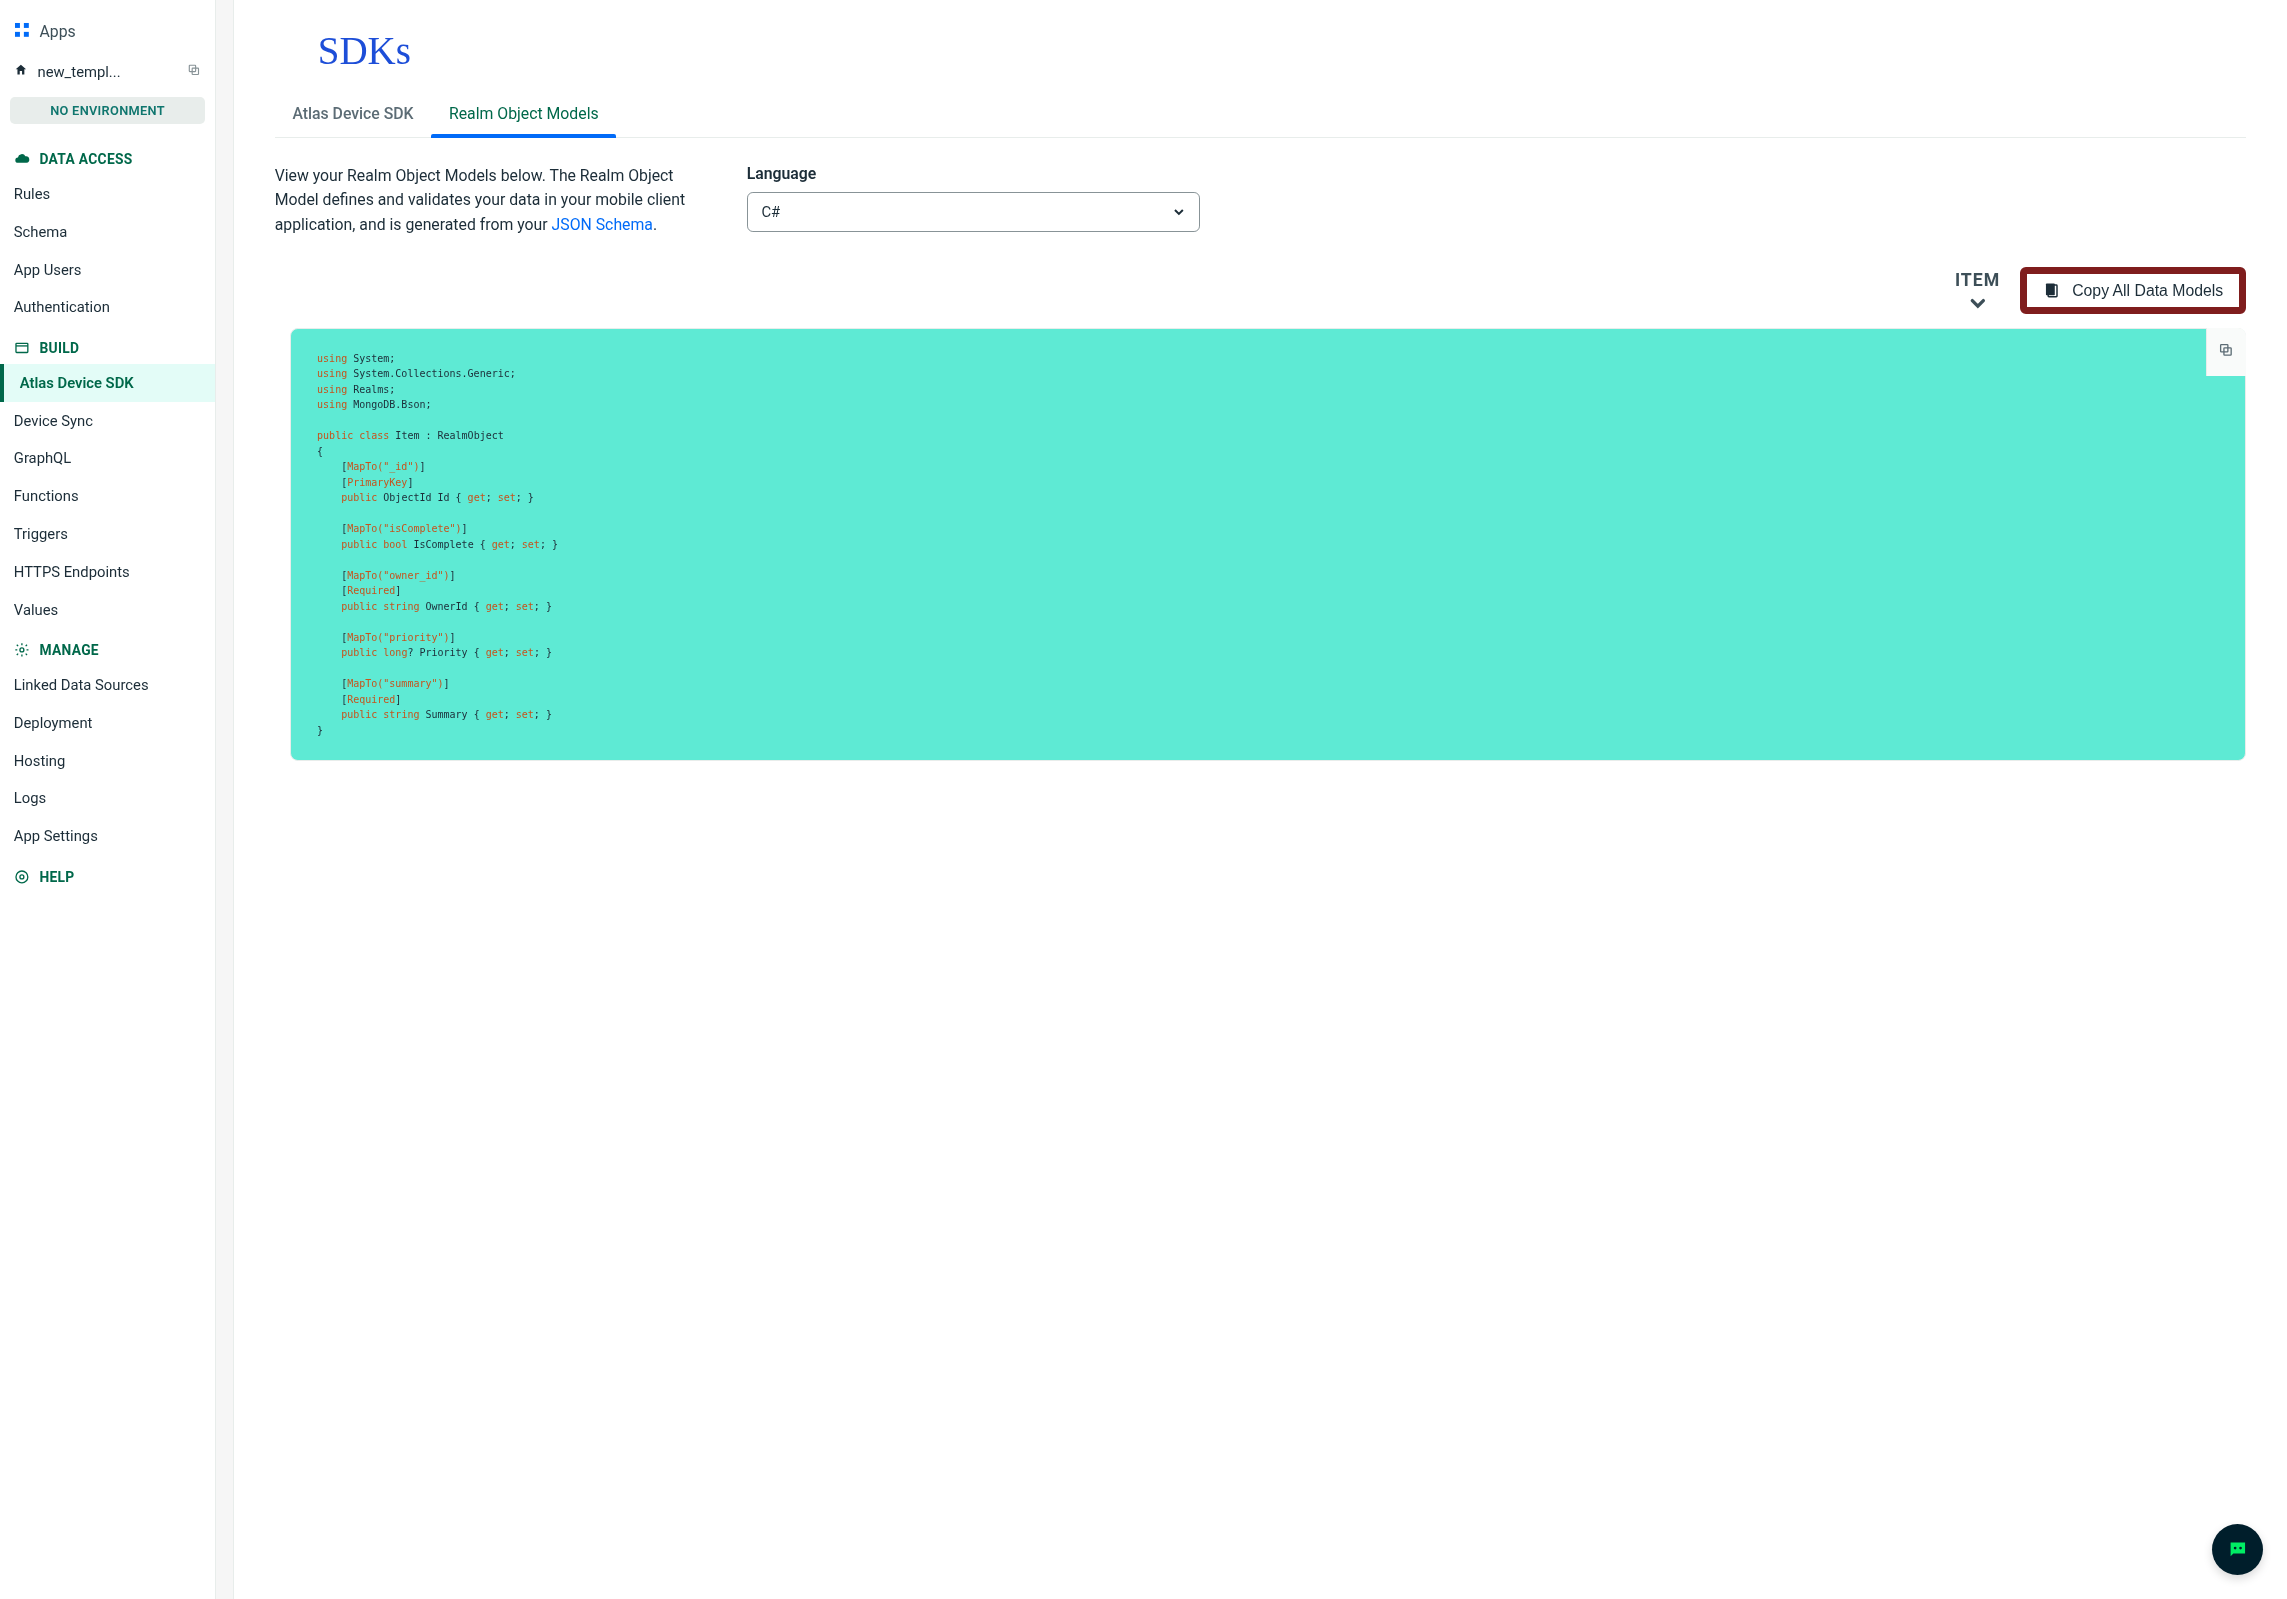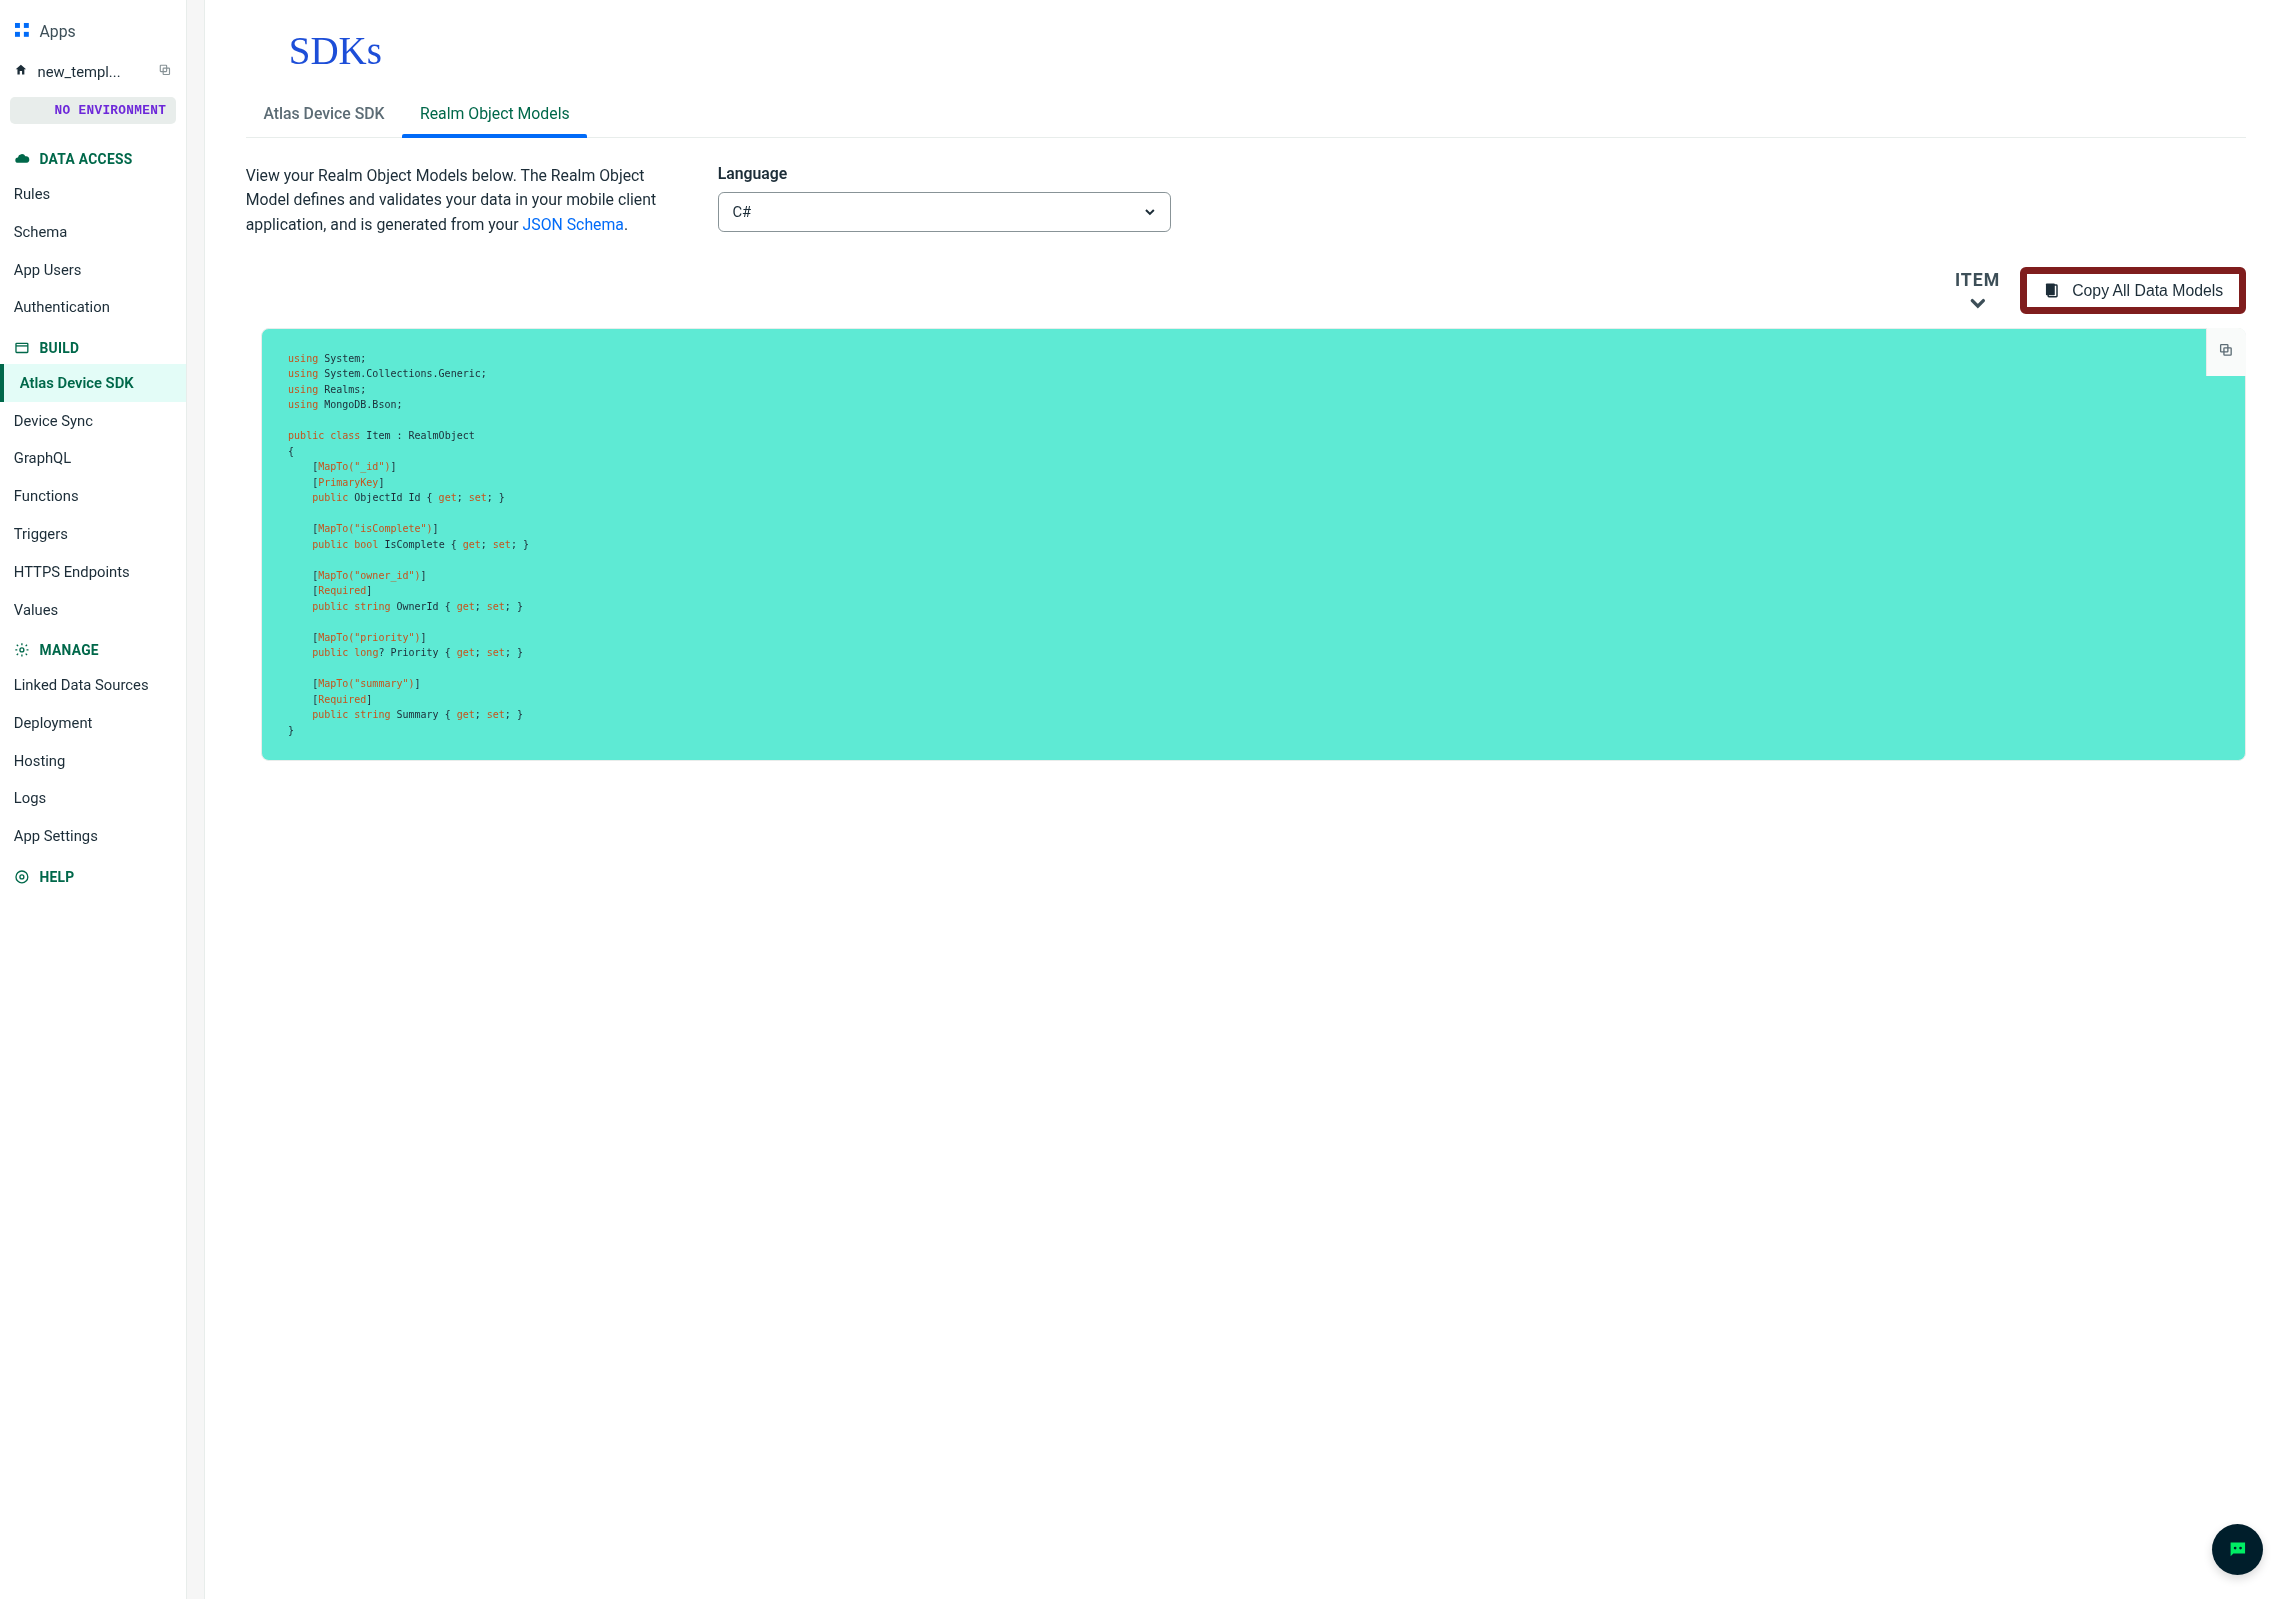--- a/index.html
+++ b/index.html
@@ -1,23 +1,23 @@
 <!DOCTYPE html>
 <html><head>
 <meta charset="utf-8">
 <style>
 * { margin: 0; padding: 0; box-sizing: border-box; }
 body { font-family: -apple-system, BlinkMacSystemFont, "Segoe UI", Roboto, sans-serif; display: flex; height: 100vh; background: #fff; color: #1c2d38; overflow: hidden; }
-.sidebar { width: 187px; background: #fff; border-right: 1px solid #e8edeb; display: flex; flex-direction: column; padding-top: 9.9px; overflow-y: auto; }
+.sidebar { width: 216px; background: #fff; border-right: 1px solid #e8edeb; display: flex; flex-direction: column; padding-top: 9.9px; overflow-y: auto; }
 .sidebar-top { display: flex; align-items: center; gap: 9.9px; padding: 11.8px 13.8px; font-size: 15.8px; color: #3d4f58; cursor: pointer; }
 .apps-icon svg { width: 15.8px; height: 15.8px; }
 .project-row { display: flex; align-items: center; padding: 9.9px 13.8px; gap: 9.9px; font-size: 14.8px; color: #1c2d38; cursor: pointer; }
 .project-row .truncate { flex: 1; white-space: nowrap; overflow: hidden; text-overflow: ellipsis; }
 .copy-mini { color: #889397; }
-.env-pill { margin: 5.9px 9.9px 13.8px 9.9px; background: #e8edeb; border-radius: 4.9px; padding: 5.9px 9.9px; font-size: 12.8px; font-weight: 600; color: #6d28d9; letter-spacing: 0.3px; text-align: right; font-family: Liberation Mono, monospace; }
+.env-pill { margin: 5.9px 9.9px 13.8px 9.9px; background: #e8edeb; border-radius: 4.9px; padding: 5.9px 9.9px; font-size: 12.8px; font-weight: 600; color: #0f766e; letter-spacing: 0.3px; text-align: center; }
 .section-head { display: flex; align-items: center; gap: 9.9px; padding: 13.8px 13.8px 7.9px 13.8px; font-size: 13.8px; font-weight: 700; color: #00684a; letter-spacing: 0.3px; }
 .section-head svg { width: 15.8px; height: 15.8px; fill: #00684a; }
 .nav-item { padding: 9.9px 13.8px; font-size: 14.8px; color: #1c2d38; cursor: pointer; position: relative; }
 .nav-item.active { background: #e3fcf7; color: #00684a; font-weight: 600; }
 .nav-item.active::before { content: ''; position: absolute; left: 0; top: 0; bottom: 0; width: 3.9px; background: #00684a; }
 .nav-item.indent { padding-left: 19.7px; }
 .scrollgutter { width: 17.7px; background: #f6f6f6; border-right: 1px solid #e8edeb; }
 .main { flex: 1; padding: 27.6px 41px 27.6px 41px; overflow-y: auto; position: relative; }
 .page-title { font-family: Georgia, 'Times New Roman', serif; font-size: 39px; color: #1d4ed8; font-weight: 400; margin-bottom: 21.7px; margin-left: 43px; }
 .tabs { display: flex; border-bottom: 1px solid #e8edeb; margin-bottom: 25.6px; }

